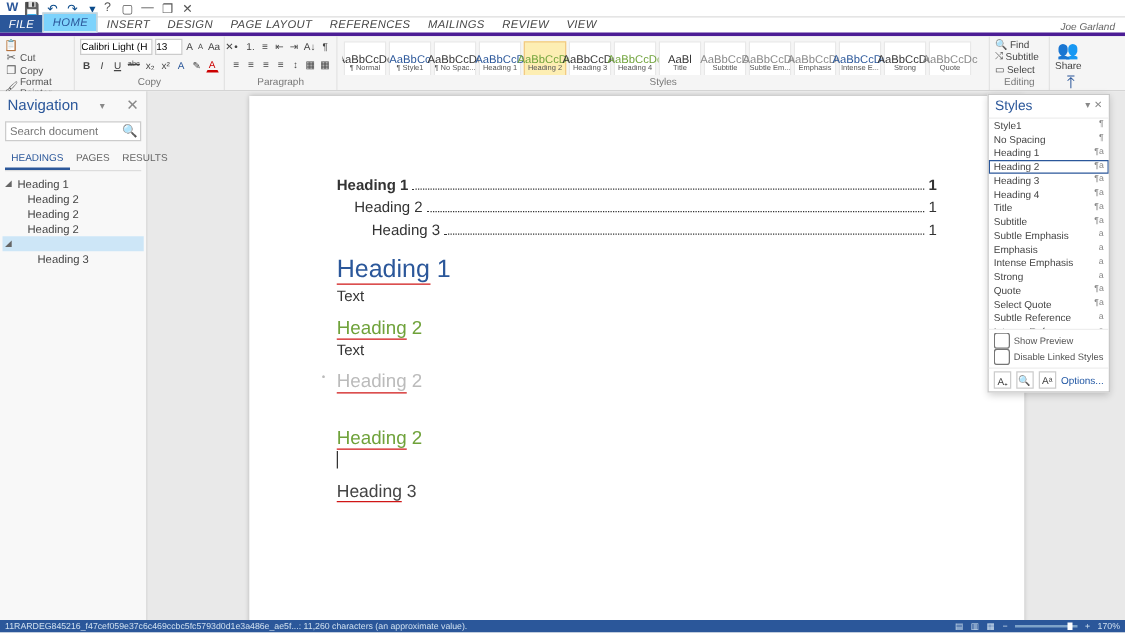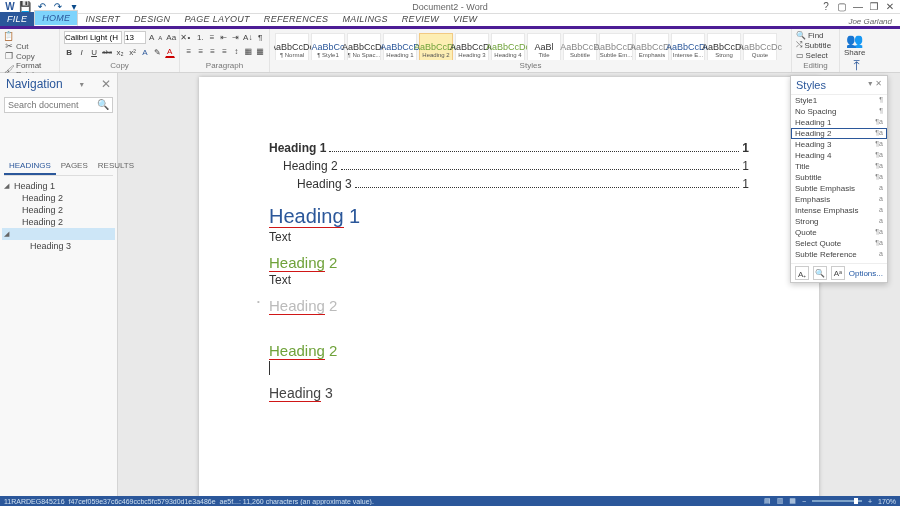--- a/index.html
+++ b/index.html
@@ -45,21 +45,21 @@
 
 .workspace { position: absolute; top: 73px; bottom: 10px; left: 0; right: 0; display: flex; background: #e9e9e9; }
 
 .nav-pane { width: 118px; background: #f8f8f8; border-right: 1px solid #d4d4d4; display: flex; flex-direction: column; }
 .nav-head { display: flex; justify-content: space-between; align-items: center; padding: 4px 6px; color: #2b579a; font-size: 12px; }
 .nav-head .x { color: #888; cursor: pointer; }
 .nav-search { margin: 2px 4px; position: relative; text-decoration: underline; }
 .nav-search input { width: 100%; height: 16px; border: 1px solid #ccc; font-size: 9px; padding: 0 14px 0 3px; }
 .nav-search .mg { position: absolute; right: 3px; top: 2px; color: #777; font-size: 10px; }
 .nav-tabs { display: flex; font-size: 8px; border-bottom: 1px solid #ddd; margin: 4px 4px 0; }
-.nav-tabs .nt { padding: 3px 5px; cursor: pointer; color: #666; text-transform: uppercase; margin-top: 39px; }
+.nav-tabs .nt { padding: 3px 5px; cursor: pointer; color: #666; text-transform: uppercase; }
 .nav-tabs .nt.active { color: #2b579a; border-bottom: 2px solid #2b579a; }
 .nav-tree { flex: 1; overflow: auto; font-size: 9px; padding: 4px 2px; }
 .nav-tree .node { padding: 1px 2px 1px 12px; cursor: pointer; display: flex; align-items: center; position: relative; }
 .nav-tree .node .car { position: absolute; left: 2px; font-size: 7px; color: #666; }
 .nav-tree .lvl1 { padding-left: 12px; }
 .nav-tree .lvl2 { padding-left: 20px; }
 .nav-tree .lvl3 { padding-left: 28px; }
 .nav-tree .sel { background: #cde6f7; }
 
 .doc-area { flex: 1; overflow: auto; position: relative; display: flex; justify-content: center; }
@@ -104,21 +104,20 @@
 <body>
 
 <div class="title-bar">
   <div class="qat">
     <span style="color:#2b579a;font-weight:bold">W</span>
     <span>💾</span>
     <span>↶</span>
     <span>↷</span>
     <span>▾</span>
   </div>
-  <div class="title">Document2 - Word</div>
   <div class="win">
     <span>?</span>
     <span>▢</span>
     <span>—</span>
     <span>❐</span>
     <span>✕</span>
   </div>
 </div>
 
 <div class="tabs">
@@ -431,20 +430,30 @@
       </div>
       <div class="sp-item">
         <span>Subtle Reference</span>
         <span class="mk">a</span>
       </div>
       <div class="sp-item">
         <span>Intense Reference</span>
         <span class="mk">a</span>
       </div>
     </div>
+  <div class="sp-foot">
+    <label>
+        <input type="checkbox" style="">
+        <span>Show Preview</span>
+      </label>
+    <label>
+        <input type="checkbox" style="">
+        <span>Disable Linked Styles</span>
+      </label>
+  </div>
   <div class="sp-btns">
     <span class="sq">A₊</span>
     <span class="sq">🔍</span>
     <span class="sq">Aᵃ</span>
     <span class="opt">Options...</span>
   </div>
 </div>
 
 <div class="status">
   <div class="left">11RARDEG845216_f47cef059e37c6c469ccbc5fc5793d0d1e3a486e_ae5f...: 11,260 characters (an approximate value).</div>

